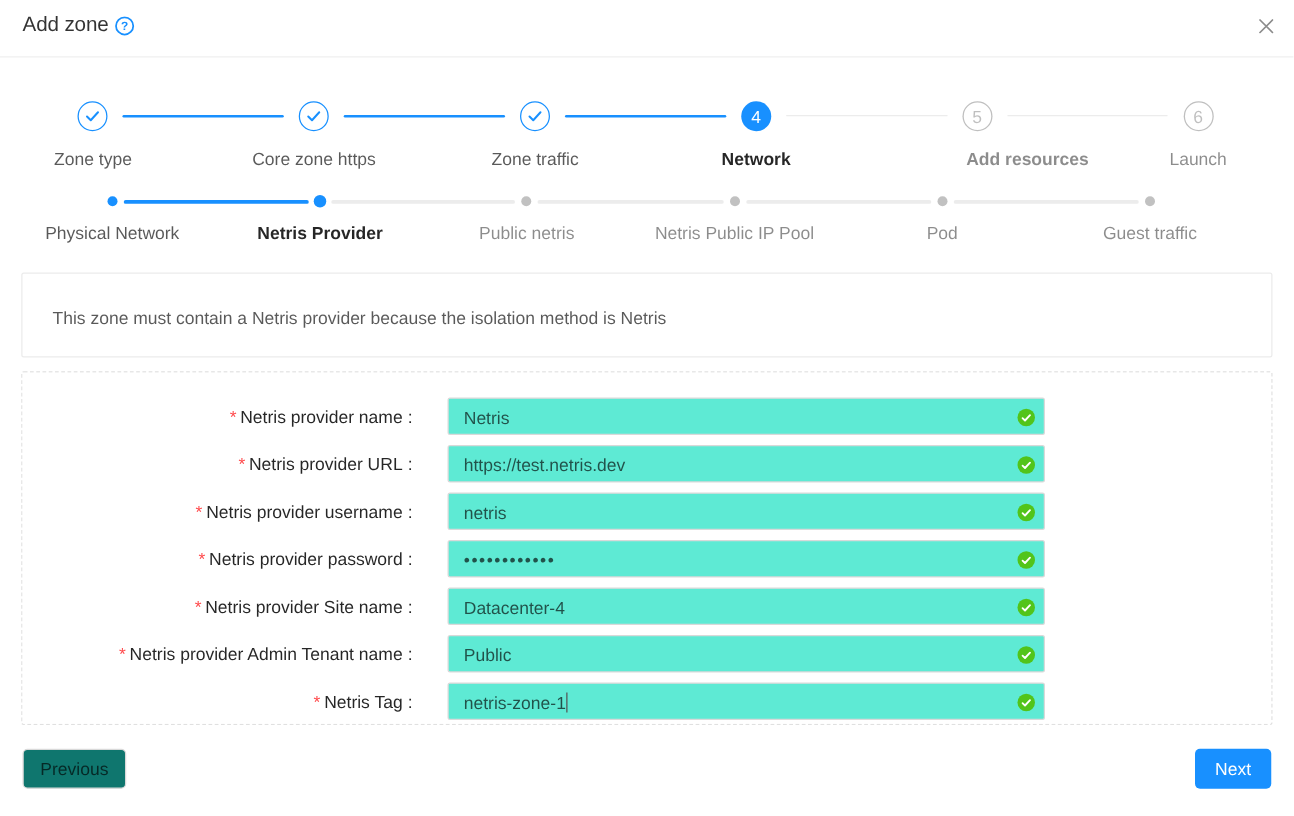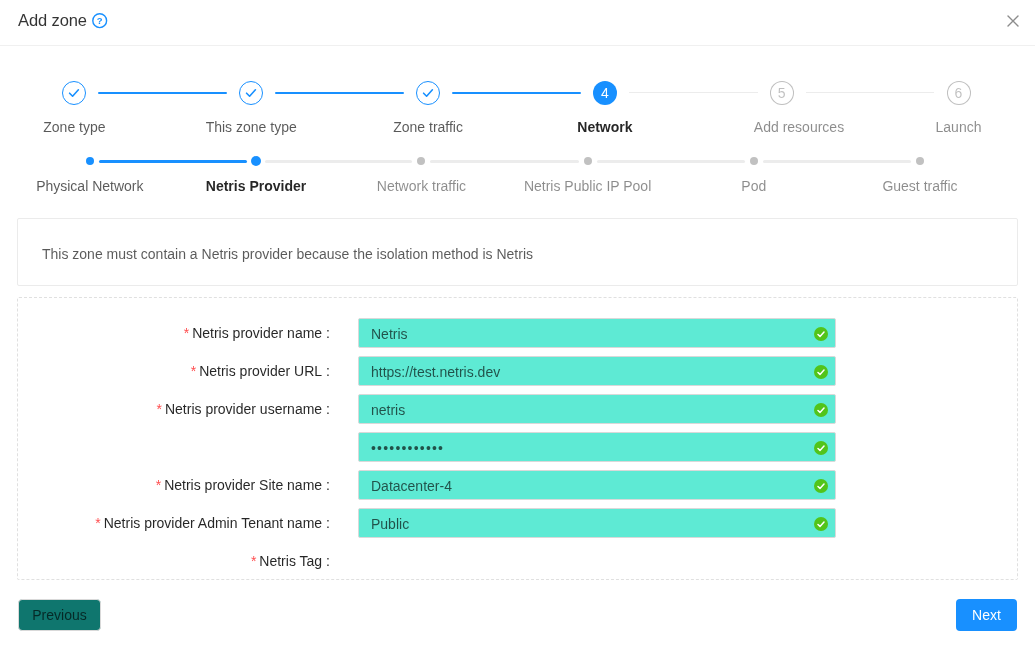--- a/index.html
+++ b/index.html
@@ -68,45 +68,45 @@
           <path d="M2.6 7.2 L5.6 10.2 L11.4 3.8" fill="none" stroke="#1890ff" stroke-width="1.6" stroke-linecap="round" stroke-linejoin="round"></path>
         </svg>
       </div>
       <div class="abs stitle t-fin" style="left:-5.599999999999994px; width:160px;">Zone type</div>
       <div class="abs tail1" style="left:98.4px; width:128.79999999999998px;"></div>
       <div class="abs stepc fin" style="left:239.2px;">
         <svg width="14" height="14" viewBox="0 0 14 14" style="position:absolute;left:3.5px;top:3.5px;">
           <path d="M2.6 7.2 L5.6 10.2 L11.4 3.8" fill="none" stroke="#1890ff" stroke-width="1.6" stroke-linecap="round" stroke-linejoin="round"></path>
         </svg>
       </div>
-      <div class="abs stitle t-fin" style="left:171.2px; width:160px;">This zone type</div>
+      <div class="abs stitle t-fin" style="left:171.2px; width:160px;">Core zone https</div>
       <div class="abs tail1" style="left:275.2px; width:128.90000000000003px;"></div>
       <div class="abs stepc fin" style="left:416.1px;">
         <svg width="14" height="14" viewBox="0 0 14 14" style="position:absolute;left:3.5px;top:3.5px;">
           <path d="M2.6 7.2 L5.6 10.2 L11.4 3.8" fill="none" stroke="#1890ff" stroke-width="1.6" stroke-linecap="round" stroke-linejoin="round"></path>
         </svg>
       </div>
       <div class="abs stitle t-fin" style="left:348.1px; width:160px;">Zone traffic</div>
       <div class="abs tail1" style="left:452.1px; width:128.79999999999995px;"></div>
       <div class="abs stepc cur" style="left:592.9px;">4</div>
       <div class="abs stitle t-cur" style="left:524.9px; width:160px;">Network</div>
       <div class="abs tail1g" style="left:628.9px; width:128.80000000000007px;"></div>
       <div class="abs stepc wait" style="left:769.7px;">5</div>
-      <div class="abs stitle t-wait" style="left:719px; width:160px;">Add resources</div>
+      <div class="abs stitle t-wait" style="left:742px; width:160px;font-weight:bold;">Add resources</div>
       <div class="abs tail1g" style="left:805.7px; width:128.79999999999995px;"></div>
       <div class="abs stepc wait" style="left:946.5px;">6</div>
       <div class="abs stitle t-wait" style="left:878.5px; width:160px;">Launch</div>
       <div class="abs dot" style="left:85.8px; top:157px; width:8px; height:8px; background:#1890ff;"></div>
       <div class="abs sublbl t-fin" style="left:-0.20000000000000284px; width:180px;">Physical Network</div>
       <div class="abs dtail" style="left:98.8px; width:148.2px; background:#1890ff;"></div>
       <div class="abs dot" style="left:251px; top:156px; width:10px; height:10px; background:#1890ff;"></div>
       <div class="abs sublbl t-cur" style="left:166px; width:180px;">Netris Provider</div>
       <div class="abs dtail" style="left:265px; width:147.39999999999998px; background:#ececec;"></div>
       <div class="abs dot" style="left:417.4px; top:157px; width:8px; height:8px; background:#c1c1c1;"></div>
-      <div class="abs sublbl t-wait" style="left:331.4px; width:180px;">Network traffic</div>
+      <div class="abs sublbl t-wait" style="left:331.4px; width:180px;">Public netris</div>
       <div class="abs dtail" style="left:430.4px; width:148.20000000000005px; background:#ececec;"></div>
       <div class="abs dot" style="left:583.6px; top:157px; width:8px; height:8px; background:#c1c1c1;"></div>
       <div class="abs sublbl t-wait" style="left:497.6px; width:180px;">Netris Public IP Pool</div>
       <div class="abs dtail" style="left:596.6px; width:148.19999999999993px; background:#ececec;"></div>
       <div class="abs dot" style="left:749.8px; top:157px; width:8px; height:8px; background:#c1c1c1;"></div>
       <div class="abs sublbl t-wait" style="left:663.8px; width:180px;">Pod</div>
       <div class="abs dtail" style="left:762.8px; width:148.20000000000005px; background:#ececec;"></div>
       <div class="abs dot" style="left:916px; top:157px; width:8px; height:8px; background:#c1c1c1;"></div>
       <div class="abs sublbl t-wait" style="left:830px; width:180px;">Guest traffic</div>
     </div>
@@ -143,20 +143,21 @@
     <div class="finput">
           <span class="fval" style="">netris</span>
           <div class="badge">
             <svg width="8" height="7" viewBox="0 0 8 7">
               <path d="M1 3.5 L3 5.4 L7 1.1" fill="none" stroke="#fff" stroke-width="1.5" stroke-linecap="round" stroke-linejoin="round"></path>
             </svg>
           </div>
         </div>
   </div>
       <div class="abs frow" style="top:432px;">
+    <span class="flabel"><span class="req">*</span>Netris provider password<span class="colon">:</span></span>
     <div class="finput">
           <span class="fval" style="letter-spacing:1.2px;">••••••••••••</span>
           <div class="badge">
             <svg width="8" height="7" viewBox="0 0 8 7">
               <path d="M1 3.5 L3 5.4 L7 1.1" fill="none" stroke="#fff" stroke-width="1.5" stroke-linecap="round" stroke-linejoin="round"></path>
             </svg>
           </div>
         </div>
   </div>
       <div class="abs frow" style="top:470px;">
@@ -176,18 +177,26 @@
           <span class="fval" style="">Public</span>
           <div class="badge">
             <svg width="8" height="7" viewBox="0 0 8 7">
               <path d="M1 3.5 L3 5.4 L7 1.1" fill="none" stroke="#fff" stroke-width="1.5" stroke-linecap="round" stroke-linejoin="round"></path>
             </svg>
           </div>
         </div>
   </div>
       <div class="abs frow" style="top:546px;">
     <span class="flabel"><span class="req">*</span>Netris Tag<span class="colon">:</span></span>
+    <div class="finput">
+          <span class="fval" style="">netris-zone-1<span style="display:inline-block;width:1px;height:16px;background:#555;vertical-align:-3px;"></span></span>
+          <div class="badge">
+            <svg width="8" height="7" viewBox="0 0 8 7">
+              <path d="M1 3.5 L3 5.4 L7 1.1" fill="none" stroke="#fff" stroke-width="1.5" stroke-linecap="round" stroke-linejoin="round"></path>
+            </svg>
+          </div>
+        </div>
   </div>
     </div>
 
   <div class="abs btn-prev">Previous</div>
   <div class="abs btn-next">Next</div>
 </div>
 
 </body></html>

